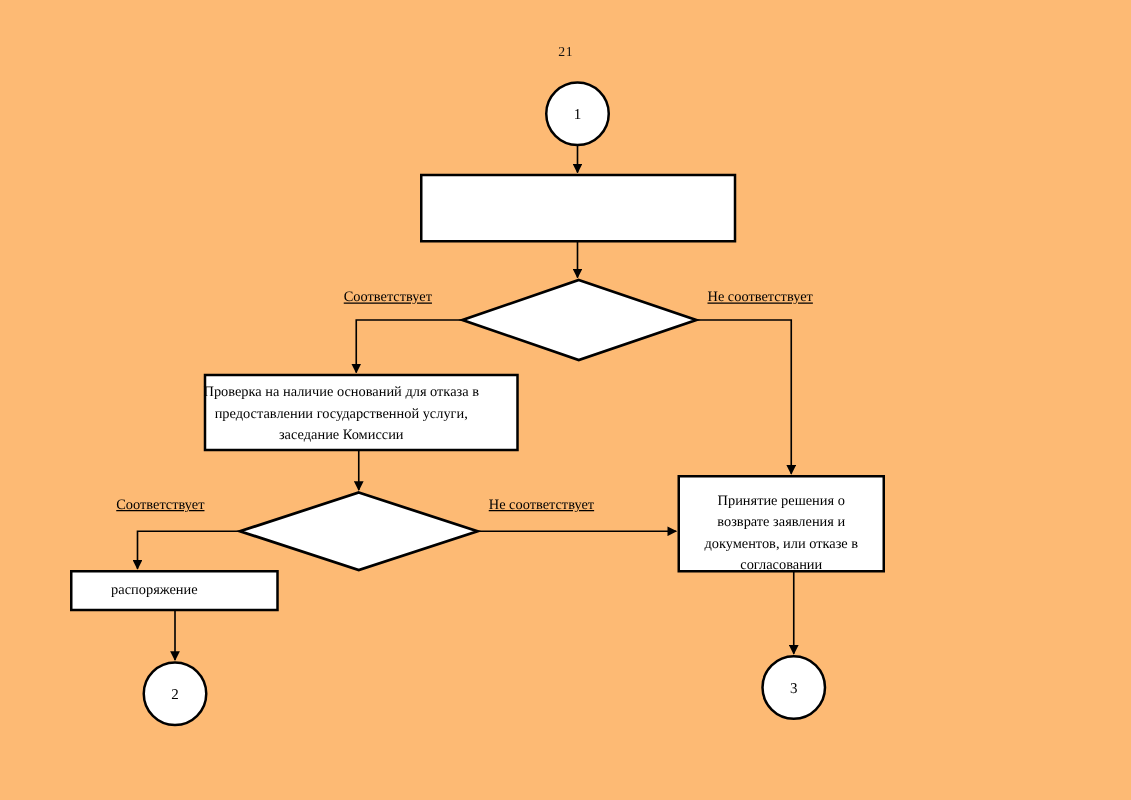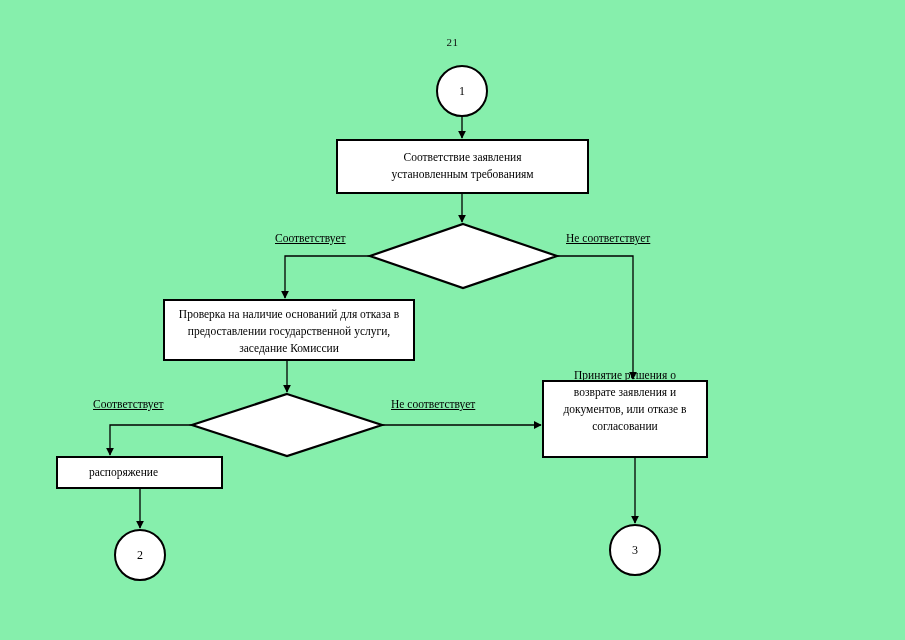--- a/index.html
+++ b/index.html
@@ -9,21 +9,21 @@
     background: #ffffff;
   }
   body {
     font-family: "Liberation Serif", "DejaVu Serif", serif;
     color: #000000;
   }
   #page {
     position: relative;
     width: 905px;
     height: 640px;
-    background: #86efac;
+    background: #fdba74;
     overflow: hidden;
   }
   .page-number {
     position: absolute;
     left: 0;
     top: 36px;
     width: 905px;
     text-align: center;
     font-size: 11px;
     letter-spacing: 0.5px;
@@ -55,22 +55,22 @@
   }
   .edge-label {
     position: absolute;
     font-size: 11.5px;
     color: #000;
     white-space: nowrap;
     text-decoration: underline;
   }
   
   #t-box1 { left: 337px; top: 149px; width: 251px; }
-  #t-box2 { left: 164px; top: 306px; width: 250px; }
-  #t-box3 { left: 543px; top: 367px; width: 164px; }
+  #t-box2 { left: 148px; top: 306px; width: 250px; }
+  #t-box3 { left: 543px; top: 393px; width: 164px; }
   #t-box4 { left: 57px; top: 464px; width: 133px; }
   #t-c1 { left: 438px; top: 84px; width: 48px; }
   #t-c2 { left: 116px; top: 548px; width: 48px; }
   #t-c3 { left: 611px; top: 543px; width: 48px; }
   #l-d1-left  { left: 275px; top: 232px; }
   #l-d1-right { left: 566px; top: 232px; }
   #l-d2-left  { left: 93px;  top: 398px; }
   #l-d2-right { left: 391px; top: 398px; }
 </style>
 </head>
@@ -119,22 +119,20 @@
 
     <line x1="635" y1="457" x2="635" y2="523" stroke="#000000" stroke-width="1.3" marker-end="url(#arrow)"></line>
 
     <ellipse cx="140" cy="555" rx="25" ry="25" fill="#ffffff" stroke="#000000" stroke-width="2"></ellipse>
 
     <ellipse cx="635" cy="550" rx="25" ry="25" fill="#ffffff" stroke="#000000" stroke-width="2"></ellipse>
   </svg>
 
   <div class="term-text" id="t-c1">1</div>
 
-  <div class="node-text" id="t-box1">Соответствие заявления
-установленным требованиям</div>
 
   <div class="node-text" id="t-box2">Проверка на наличие оснований для отказа в
 предоставлении государственной услуги,
 заседание Комиссии</div>
 
   <div class="node-text" id="t-box3">Принятие решения о
 возврате заявления и
 документов, или отказе в
 согласовании</div>
 

